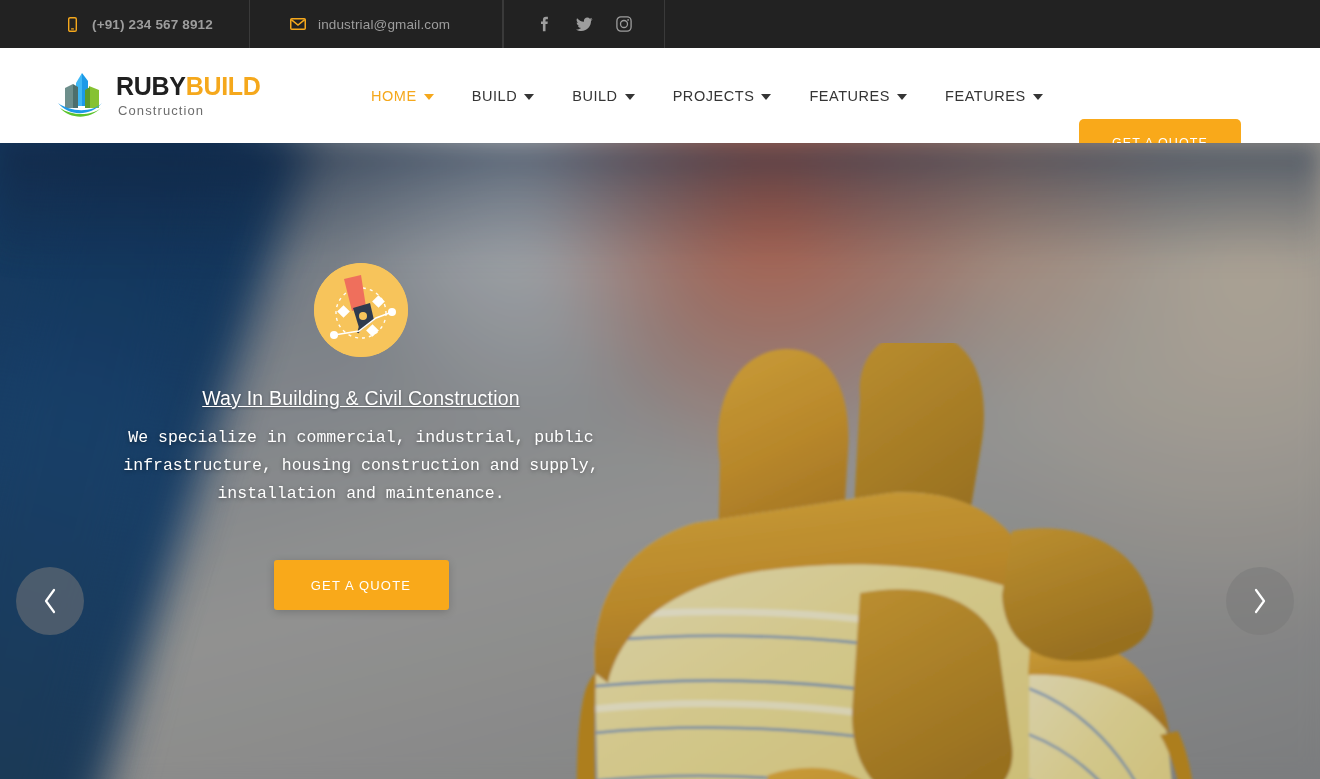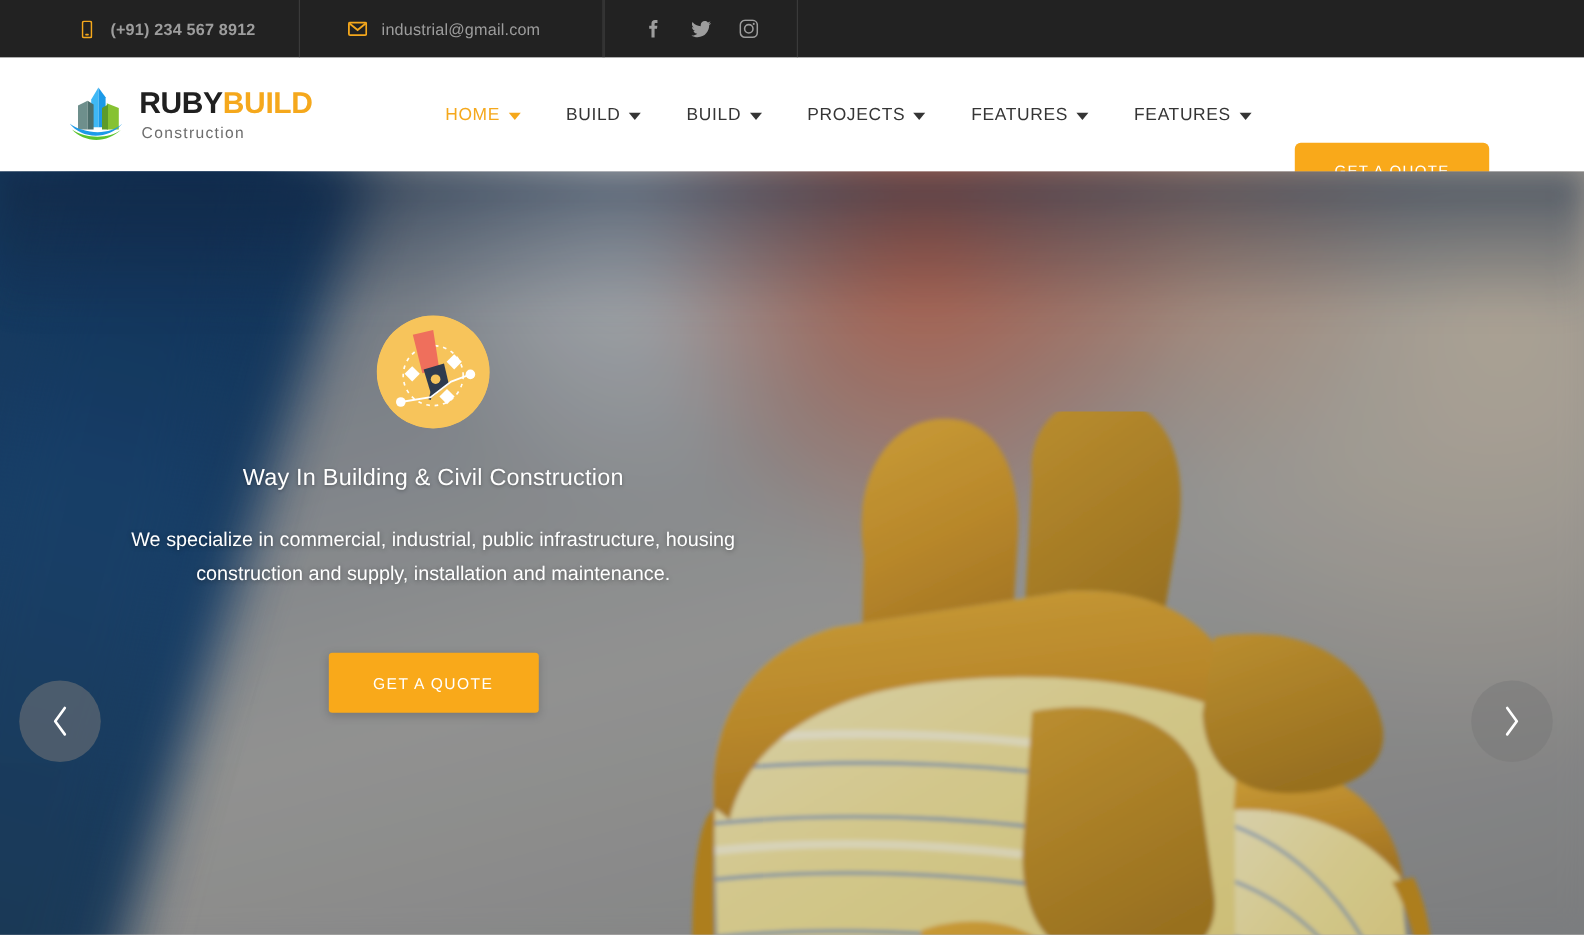--- a/index.html
+++ b/index.html
@@ -122,30 +122,30 @@
     justify-content:flex-start; padding-top:120px; z-index:5;
   }
   .hero-badge {
     width:94px; height:94px; border-radius:50%;
     background:#f7c45b; display:flex; align-items:center; justify-content:center;
     margin-bottom:30px; position:relative; overflow:hidden;
   }
   .hero-badge svg { display:block; }
   .hero-sub {
     color:#ffffff; font-size:19.5px; letter-spacing:.2px; font-weight:400;
-    margin-bottom:26px; text-shadow:0 1px 3px rgba(0,0,0,.35);
+    margin-bottom:14px; text-shadow:0 1px 3px rgba(0,0,0,.35);text-decoration:underline;
   }
   .hero-title {
     font-size:43px; font-weight:bold; letter-spacing:.4px; color:#ffffff;
     margin-bottom:18px; text-shadow:0 2px 6px rgba(0,0,0,.3);
   }
   .hero-title .accent { color:#f5a81c; }
   .hero-desc {
     color:#ffffff; font-size:16.5px; line-height:28px; text-align:center;
-    width:520px; text-shadow:0 1px 4px rgba(0,0,0,.4);
+    width:520px; text-shadow:0 1px 4px rgba(0,0,0,.4);font-family:Liberation Mono, monospace;
   }
   .hero-cta {
     margin-top:52px; width:175px; height:50px; background:#f9a91a;
     color:#fff; border:none; border-radius:3px; cursor:pointer;
     font-size:13px; letter-spacing:1.2px; font-weight:500;
     font-family:"Liberation Sans", sans-serif;
     box-shadow:0 2px 8px rgba(0,0,0,.18);
   }
 
   .arrow {

